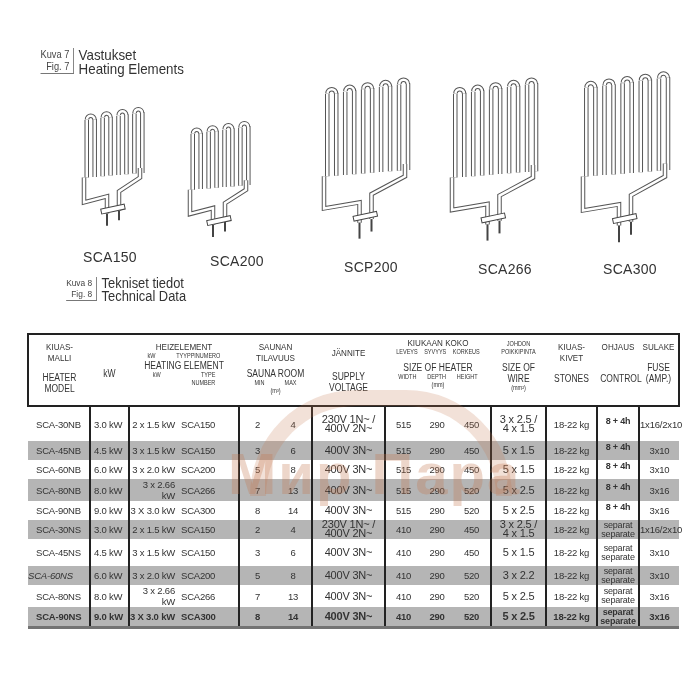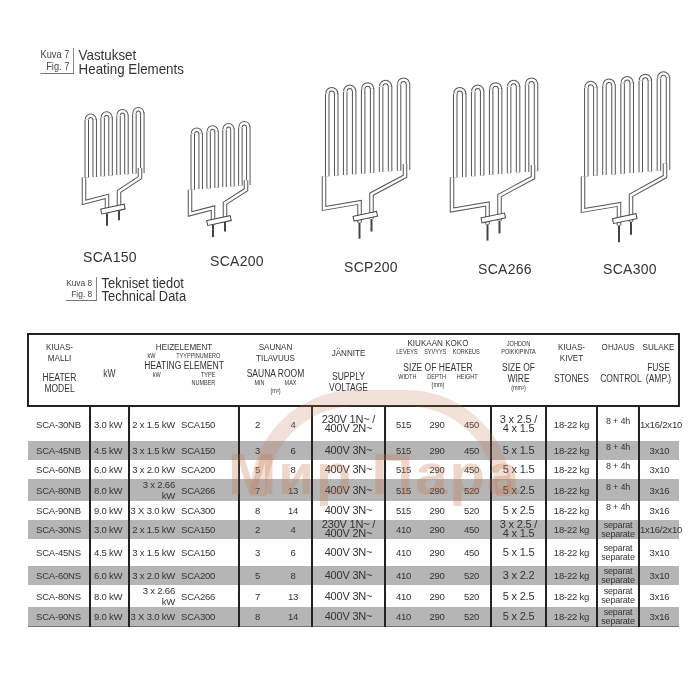--- a/index.html
+++ b/index.html
@@ -36,24 +36,24 @@
     .h-en { font-size: 10px; line-height: 11px; display: block; transform: scaleX(0.85); }
     .h-small { font-size: 6.5px; line-height: 8px; display: block; transform: scaleX(0.85); }
     .row-split { display: flex; justify-content: space-around; }
 
     table.tech tbody td { border-left: 2px solid #222; height: 19px; font-size: 9.5px; letter-spacing: -0.2px; }
     table.tech tbody td.noborder { border-left: none; }
     table.tech tbody td.firstcol { border-left: none; }
     table.tech tbody tr.gray td { background: #b5b5b5; }
     table.tech tbody tr.tall td { height: 34px; }
     table.tech tbody tr.tall2 td { height: 27px; }
-    table.tech tbody tr:last-child td { border-bottom: 1px solid #737373; }
+    table.tech tbody tr:last-child td { border-bottom: 3px solid #737373; font-weight: bold; }
     .two-line { line-height: 9px; font-size: 11px; display: inline-block; }
     .ctrl { line-height: 9px; font-size: 9px; display: inline-block; }
-    .ctrl-top { position: relative; top: -4px; }
+    .ctrl-top { position: relative; top: -4px; font-weight: bold; }
 
     .watermark {
       position: absolute; left: 228px; top: 440px; font-size: 58px; font-weight: bold;
       color: rgba(196, 120, 80, 0.30); letter-spacing: 2px; pointer-events: none; white-space: nowrap;
       font-family: "Liberation Sans", sans-serif;
     }
     .wm-arc {
       position: absolute; left: 250px; top: 390px; width: 230px; height: 90px;
       border: 16px solid rgba(196, 120, 80, 0.22); border-bottom: none;
       border-radius: 120px 120px 0 0; pointer-events: none;
@@ -410,21 +410,21 @@
         <td><span>410</span></td>
         <td class="noborder"><span>290</span></td>
         <td class="noborder"><span>450</span></td>
         <td><span class="two-line" style="white-space: pre-line;">5 x 1.5</span></td>
         <td><span>18-22 kg</span></td>
         <td><span class="ctrl" style="white-space: pre-line;">separat
 separate</span></td>
         <td><span>3x10</span></td>
       </tr>
       <tr class="gray">
-        <td class="firstcol" style="text-align: left; padding-left: 8px;"><span>SCA-60NS</span></td>
+        <td class="firstcol" style="text-align: left; padding-left: 0; font-style: italic;"><span>SCA-60NS</span></td>
         <td style="text-align: left; padding-left: 3px;"><span>6.0 kW</span></td>
         <td style="text-align: right; padding-right: 6px;"><span>3 x 2.0 kW</span></td>
         <td class="noborder" style="text-align: left;"><span>SCA200</span></td>
         <td><span>5</span></td>
         <td class="noborder"><span>8</span></td>
         <td><span class="two-line" style="white-space: pre-line;">400V 3N~</span></td>
         <td><span>410</span></td>
         <td class="noborder"><span>290</span></td>
         <td class="noborder"><span>520</span></td>
         <td><span class="two-line" style="white-space: pre-line;">3 x 2.2</span></td>

